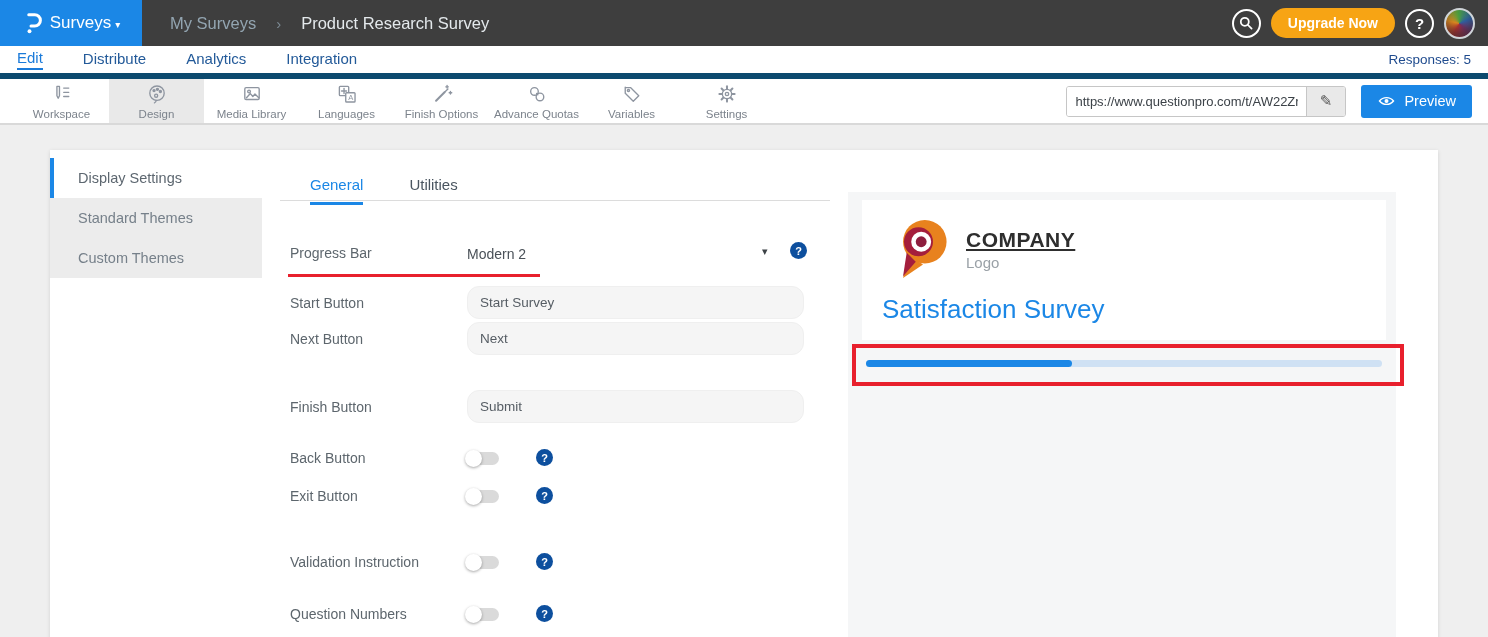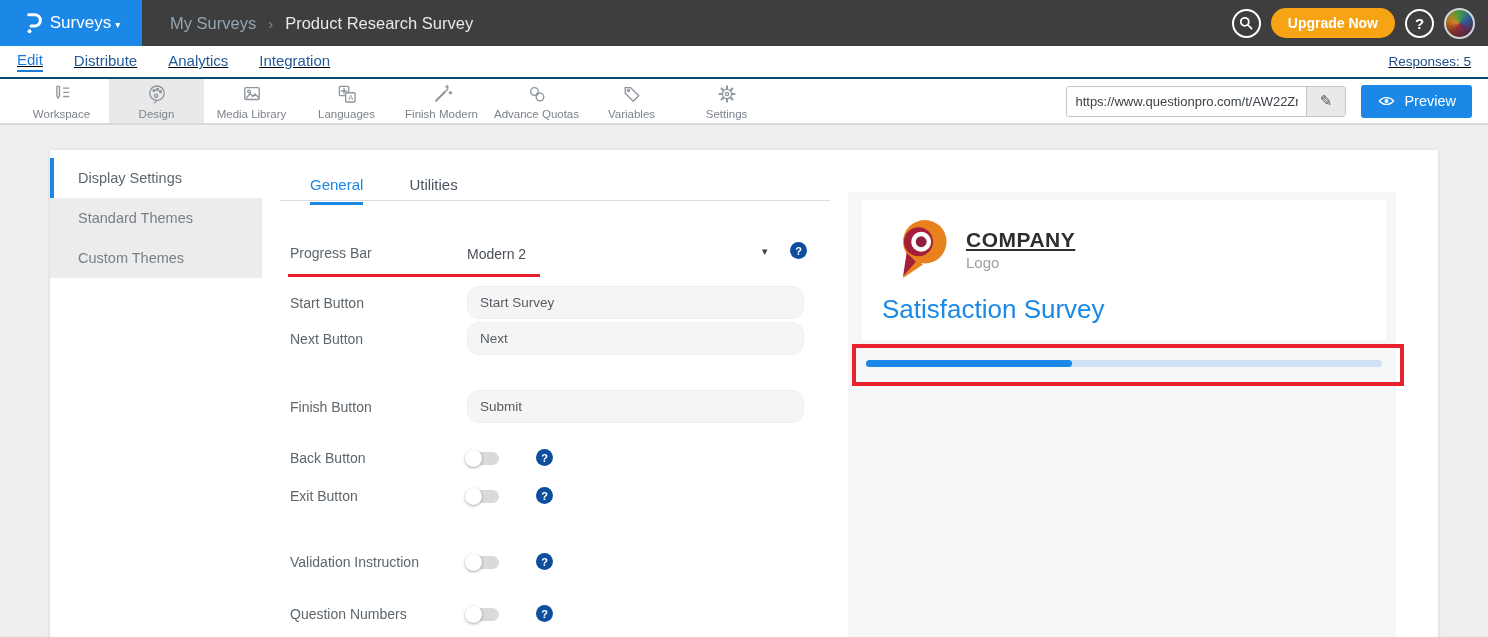--- a/index.html
+++ b/index.html
@@ -3,31 +3,31 @@
 <meta charset="utf-8">
 <style>
   * { margin:0; padding:0; box-sizing:border-box; font-family:"Liberation Sans", sans-serif; }
   html,body { width:1488px; height:637px; overflow:hidden; background:#efefef; position:relative; }
 
   
   .topnav { position:absolute; left:0; top:0; width:1488px; height:46px; background:#3e3e3e; display:flex; align-items:center; z-index:30; }
   .brand { width:142px; height:46px; background:#1b87e6; color:#fff; display:flex; align-items:center; justify-content:center; gap:4px; cursor:pointer; }
   .brand-label { font-size:17px; }
   .brand .caret { font-size:10px; margin-top:2px; }
-  .breadcrumb { margin-left:28px; display:flex; align-items:center; gap:12px; font-size:16.5px; }
+  .breadcrumb { margin-left:28px; display:flex; align-items:center; gap:20px; font-size:16.5px; }
   .crumb-parent { color:#93a5b1; cursor:pointer; }
   .crumb-sep { color:#7d8b95; font-size:15px; }
   .crumb-current { color:#e4e9ec; }
   .topnav-right { margin-left:auto; margin-right:13px; display:flex; align-items:center; gap:10px; }
   .icon-circle { width:29px; height:29px; border:2px solid #fff; border-radius:50%; display:flex; align-items:center; justify-content:center; color:#fff; font-weight:bold; font-size:15px; cursor:pointer; flex:none; }
   .upgrade-btn { background:#f7a414; color:#fff; font-weight:bold; font-size:14px; padding:0 17px; height:30px; border-radius:16px; border:none; cursor:pointer; }
   .avatar { width:31px; height:31px; border-radius:50%; border:2px solid #cfd4d8; background:conic-gradient(from 210deg,#b8312f,#e08a1e,#4a9e3f,#2e5fa3,#7a2f63,#b8312f); box-shadow:inset 0 -6px 8px rgba(40,40,40,.55); cursor:pointer; }
 
   
-  .navtabs { position:absolute; top:46px; left:0; width:1488px; height:33px; background:#fff; border-bottom:2px solid #0c4a6e; display:flex; align-items:center; padding:0 17px; gap:31px; z-index:29;text-decoration:underline; }
+  .navtabs { position:absolute; top:46px; left:0; width:1488px; height:33px; background:#fff; border-bottom:6px solid #0c4a6e; display:flex; align-items:center; padding:0 17px; gap:40px; z-index:29; }
   .navtab { font-size:15px; color:#235a99; cursor:pointer; padding-bottom:2px; }
   .navtab.active { color:#1a7ad9; border-bottom:2px solid #1a7ad9; }
   .responses { margin-left:auto; font-size:13.5px; color:#1f4b8e; }
 
   
   .toolbar { position:absolute; top:79px; left:0; width:1488px; height:46px; background:#fff; border-bottom:2px solid #d9d9d9; display:flex; align-items:stretch; padding-left:14px; z-index:28; }
   .tool { width:95px; display:flex; flex-direction:column; align-items:center; justify-content:center; gap:3px; color:#7c838c; font-size:11.5px; cursor:pointer; }
   .tool.active { background:#e9e9e9; }
   .tool svg { stroke:#8e95a0; fill:none; stroke-width:1.6; stroke-linecap:round; stroke-linejoin:round; }
   .toolbar-right { margin-left:auto; display:flex; align-items:center; gap:15px; margin-right:16px; }
@@ -160,21 +160,21 @@
   </div>
   <div class="tool">
     <svg width="24" height="22" viewBox="0 0 26 26">
       <line x1="6" y1="21" x2="16" y2="11" stroke-width="2.4"></line>
         <line x1="16" y1="11" x2="20" y2="7"></line>
       <line x1="19" y1="3" x2="19" y2="6"></line>
         <line x1="17.5" y1="4.5" x2="20.5" y2="4.5"></line>
       <line x1="23" y1="10" x2="23" y2="13"></line>
         <line x1="21.5" y1="11.5" x2="24.5" y2="11.5"></line>
     </svg>
-    <span>Finish Modern</span>
+    <span>Finish Options</span>
   </div>
   <div class="tool">
     <svg width="24" height="22" viewBox="0 0 26 26">
       <circle cx="10" cy="10" r="4.5"></circle>
         <circle cx="16.5" cy="16.5" r="4.5"></circle>
         <line x1="12.5" y1="12.5" x2="14" y2="14"></line>
     </svg>
     <span>Advance Quotas</span>
   </div>
   <div class="tool">

